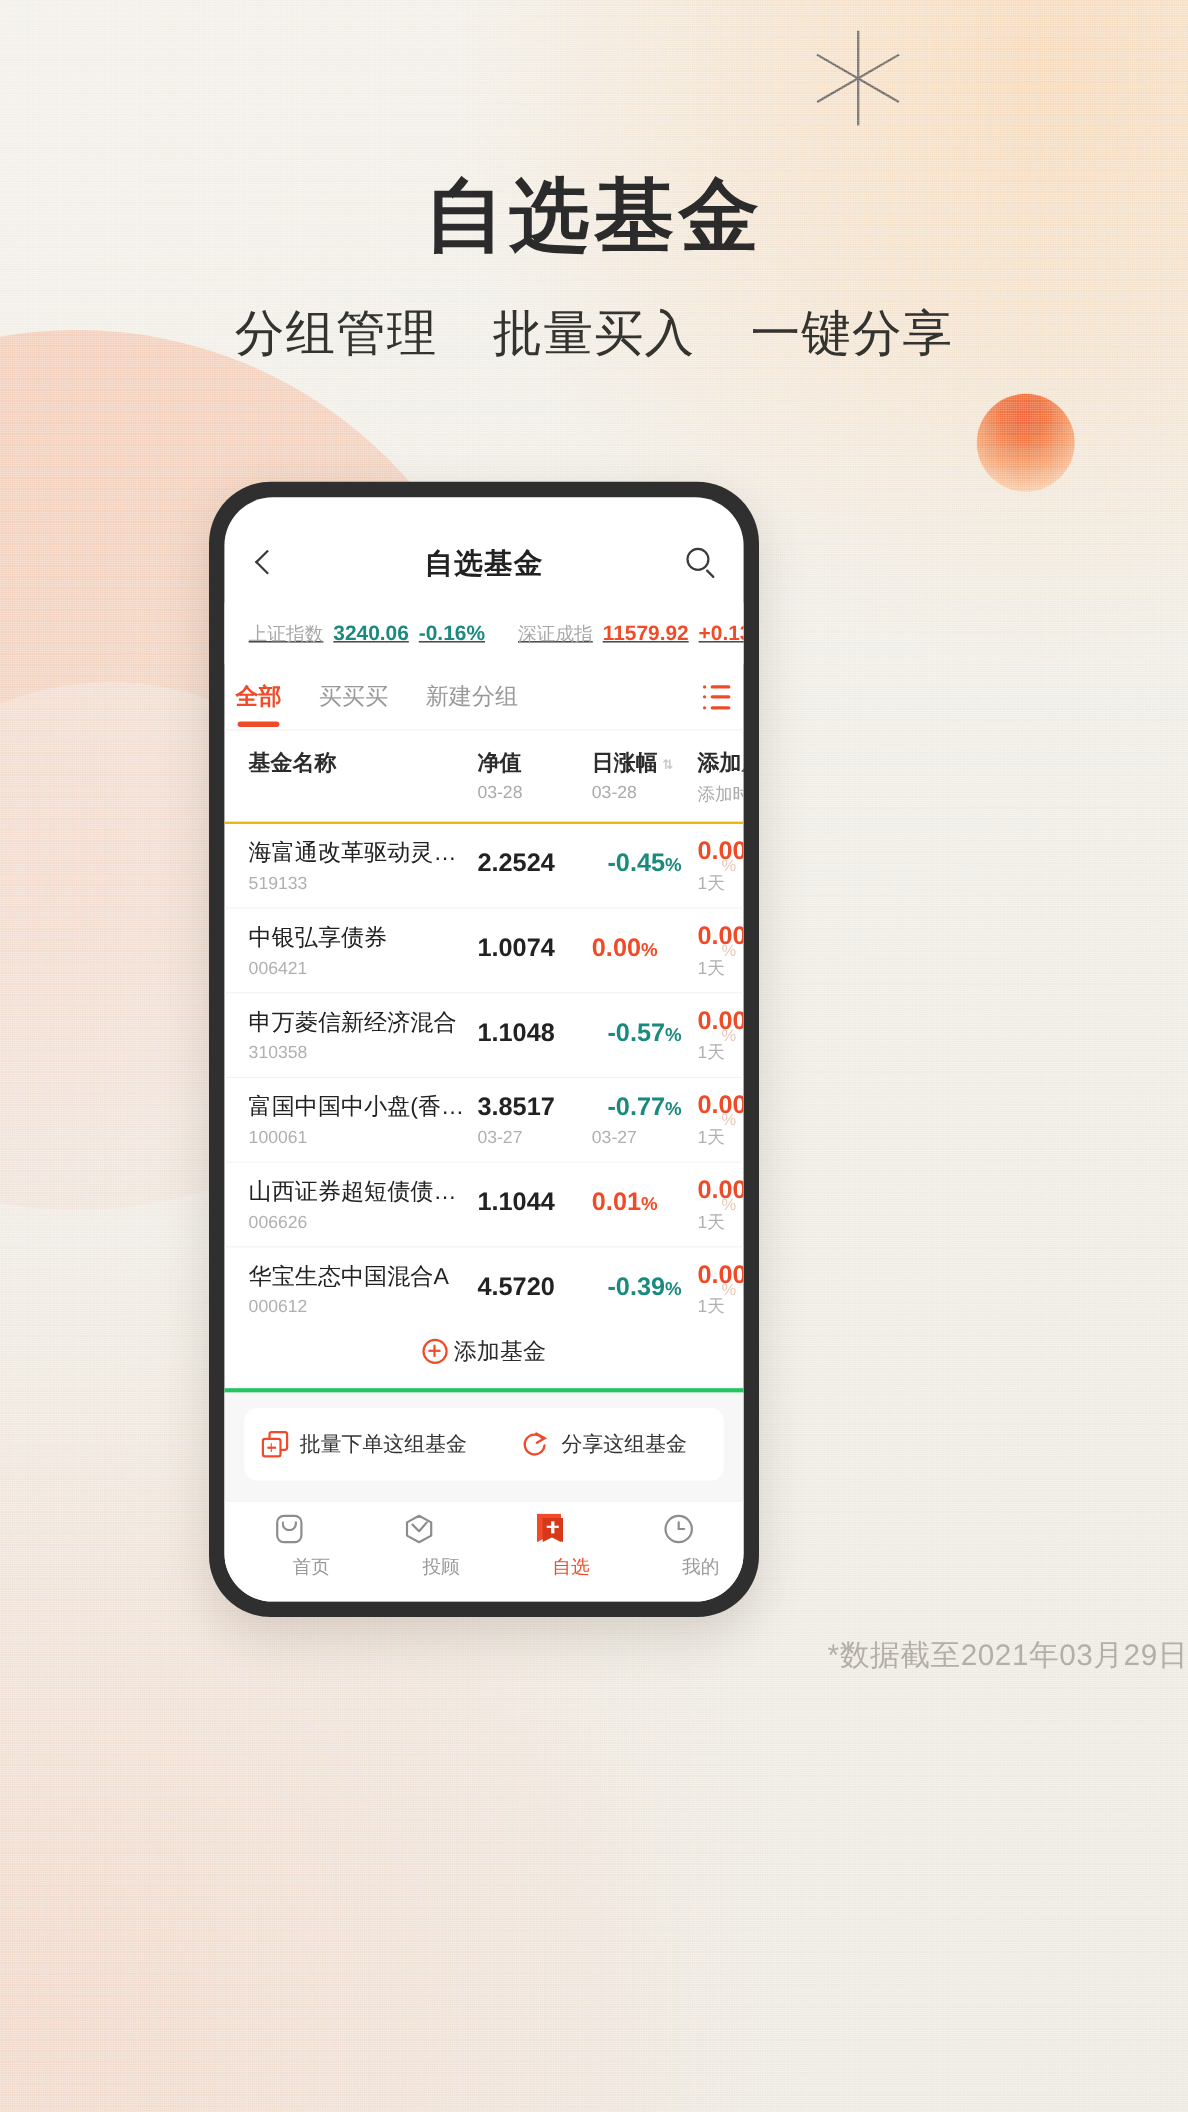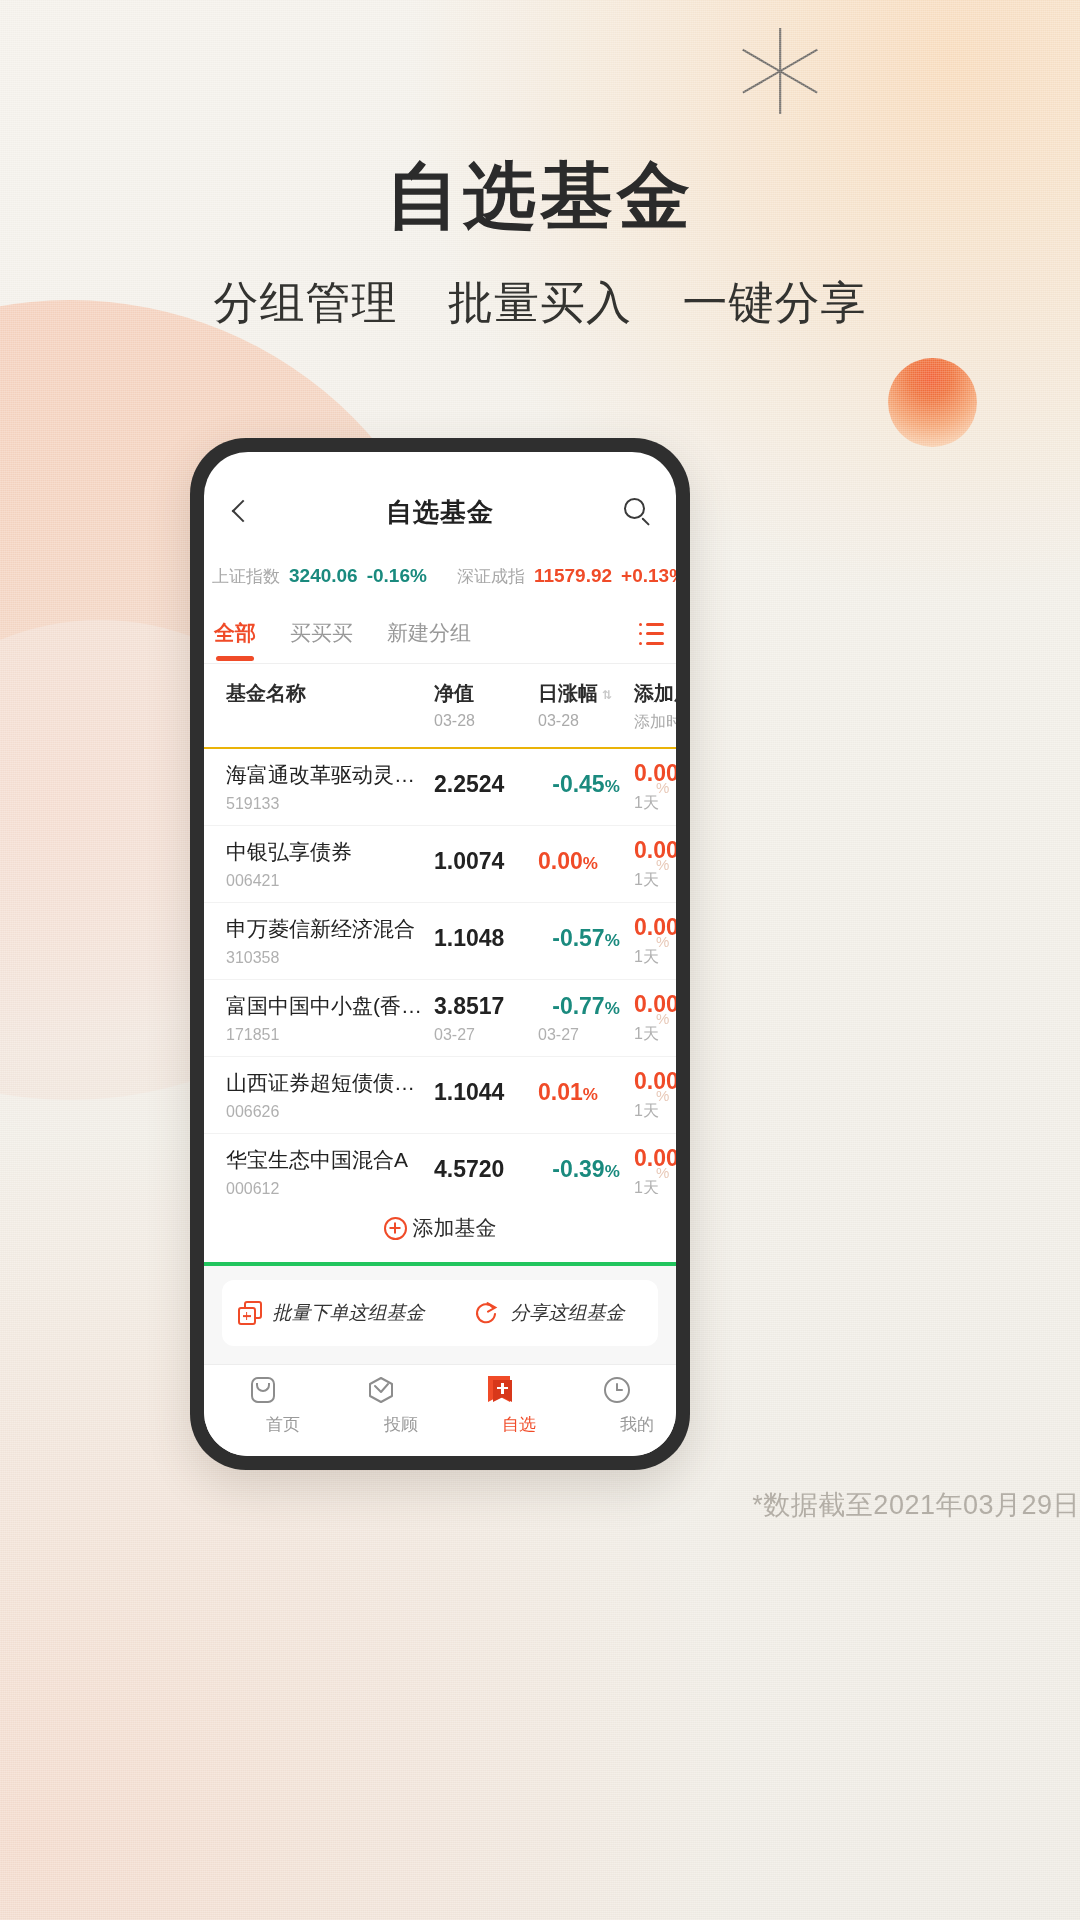--- a/index.html
+++ b/index.html
@@ -203,25 +203,26 @@
     transform: rotate(45deg);
     transform-origin: left center;
     border-radius: 2px;
   }
 
   
   .index-strip {
     height: 56px;
     display: flex;
     align-items: center;
-    padding: 0 8px;
+    padding: 0 22px;
     font-size: 17px;
     background: #fff;
     flex: 0 0 auto;
     white-space: nowrap;
+    text-decoration: underline;
   }
   .idx-group { display: flex; align-items: baseline; }
   .idx-group + .idx-group { margin-left: 30px; }
   .idx-name { color: #a8a8a8; font-size: 17px; }
   .idx-val  { margin-left: 9px; font-size: 19px; font-weight: 600; }
   .idx-chg  { margin-left: 9px; font-size: 19px; font-weight: 600; }
   .up   { color: #f04b28; }
   .down { color: #1a8a7e; text-align: center; }
 
   
@@ -380,21 +381,20 @@
   }
   .plus-circle::before { width:11px; height:2px; transform: translate(-50%,-50%); }
   .plus-circle::after  { width:2px; height:11px; transform: translate(-50%,-50%); }
   .add-fund span { font-size: 21px; color: #2c2c2c; }
 
   
   .action-wrap {
     padding: 14px 18px 18px;
     background: #f7f7f7;
     flex: 0 0 auto;
-    font-style: italic;
   }
   .action-bar {
     background: #fff;
     border-radius: 12px;
     height: 66px;
     display: flex;
     align-items: center;
   }
   .action-btn {
     flex: 1;
@@ -646,21 +646,21 @@
         <div class="cell r-cost">
           <span class="v1">0.00</span>
           <span class="v2">1天</span>
         </div>
         <div class="ghost">%</div>
       </div>
 
       <div class="row">
         <div class="cell r-name">
           <span class="n1">富国中国中小盘(香港…</span>
-          <span class="n2">171851</span>
+          <span class="n2">100061</span>
         </div>
         <div class="cell r-nav">
           <span class="v1">3.8517</span>
           <span class="v2">03-27</span>
         </div>
         <div class="cell r-chg">
           <span class="v1 down"><span>-0.77</span><span class="pct">%</span></span>
           <span class="v2">03-27</span>
         </div>
         <div class="cell r-cost">

